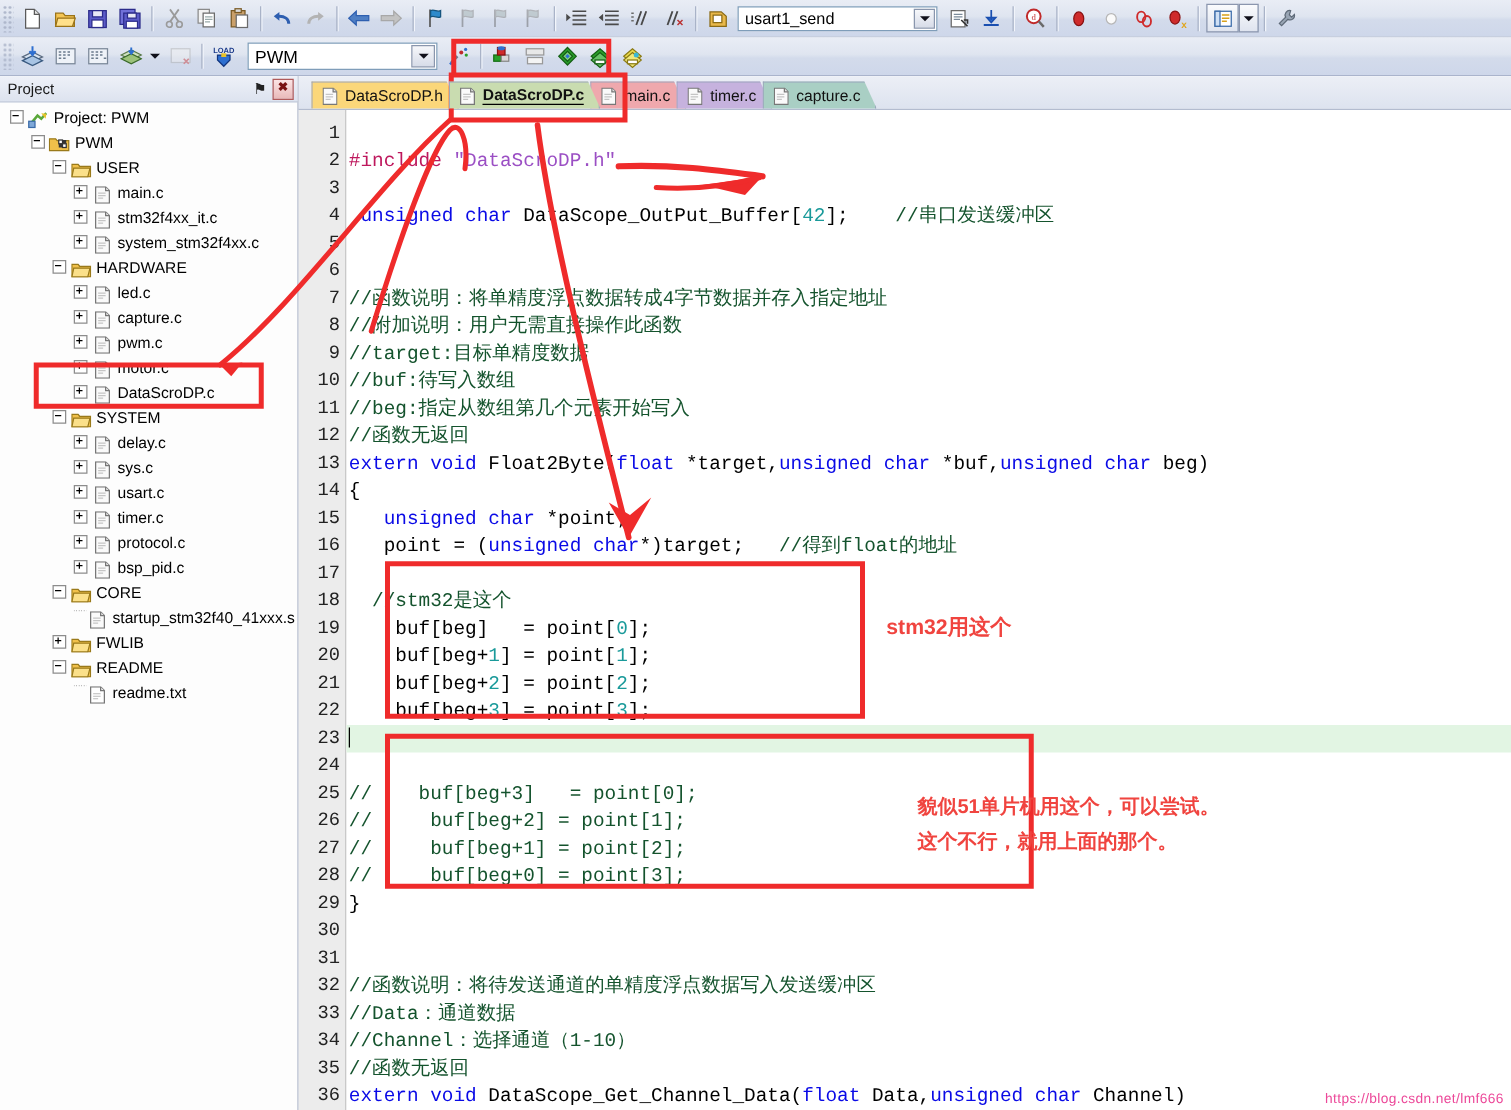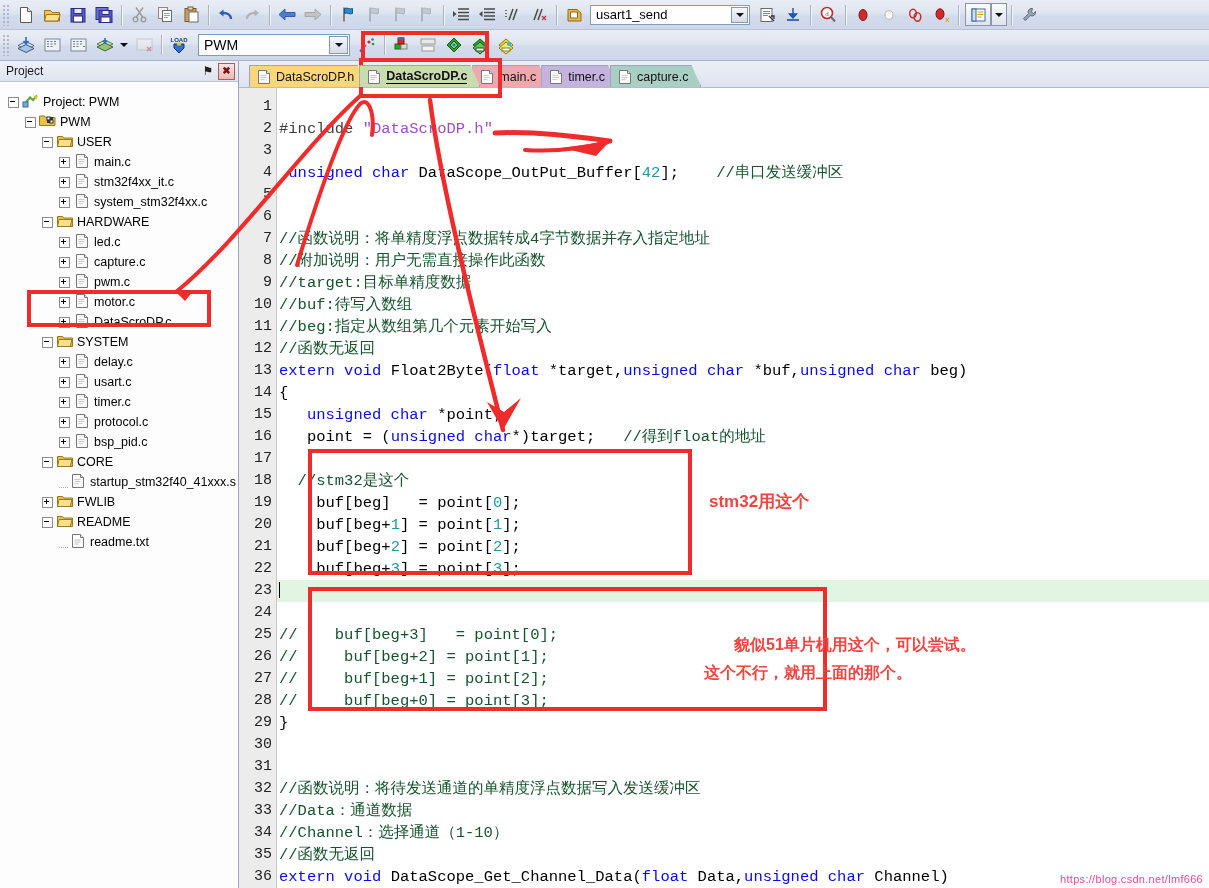--- a/index.html
+++ b/index.html
@@ -85,21 +85,21 @@
     font-size:12px;color:#222;
   }
   .closebox{
     width:15px;height:15px;margin-right:3px;margin-left:2px;
     border:1px solid #b05a5a;background:linear-gradient(to bottom,#fbe4e4,#e9b9b9);
     display:flex;align-items:center;justify-content:center;
     font-size:10px;color:#7a1111;font-weight:bold;line-height:1;
   }
   .tree{padding:6px 0 0 4px;font-size:12.5px;color:#000;user-select:none;
         font-family:"Liberation Sans", sans-serif;}
-  .tnode{display:flex;align-items:flex-end;height:20px;white-space:nowrap;}
+  .tnode{display:flex;align-items:flex-start;height:20px;white-space:nowrap;}
   .tnode .indent{flex:none;}
   .exp{
     width:9px;height:9px;border:1px solid #8c8c8c;background:#fff;flex:none;
     position:relative;margin-right:3px;
   }
   .exp::before{content:"";position:absolute;left:1px;top:3px;width:5px;height:1px;background:#000;}
   .exp.plus::after{content:"";position:absolute;left:3px;top:1px;width:1px;height:5px;background:#000;}
   .dotline{width:10px;height:1px;flex:none;
     background-image:linear-gradient(to right,#aaa 1px,transparent 1px);
     background-size:2px 1px;}
@@ -135,21 +135,21 @@
   .gutter div{height:22px;line-height:22px;}
   .code{
     flex:1;padding-top:8px;position:relative;
     font-family:"Liberation Mono", monospace;font-size:15.5px;
     white-space:pre;overflow:hidden;
   }
   .code .ln{height:22px;line-height:22px;padding-left:2px;}
   .code .ln.cur{background:#e2f5e3;}
   .kw{color:#0a0ae6;}
   .cm{color:#14532d;}
-  .pp{color:#404040;}
+  .pp{color:#be185d;}
   .str{color:#9b4fc4;}
   .num{color:#1a9a9a;}
   .pl{color:#000;}
   .caret{
     display:inline-block;width:1px;height:16px;background:#000;vertical-align:-3px;
   }
 
   
   .anno{position:absolute;pointer-events:none;}
   .rtext{
@@ -666,20 +666,32 @@
             <span class="indent" style="width: 55px;"></span>
             <span class="exp plus"></span>
             <span class="ic">
               <svg width="12" height="14" viewBox="0 0 12 14">
                 <path d="M.5 .5h8l3 3v10H.5z" fill="#fafafa" stroke="#777"></path>
                 <path d="M8.5 .5v3h3" fill="#e6e6e6" stroke="#777"></path>
                 <path d="M2.5 5.5h6M2.5 7.5h6M2.5 9.5h4" stroke="#c5c5c5" stroke-width=".9"></path>
               </svg>
             </span>
             <span class="lbl">delay.c</span>
+          </div>
+          <div class="tnode">
+            <span class="indent" style="width: 55px;"></span>
+            <span class="exp plus"></span>
+            <span class="ic">
+              <svg width="12" height="14" viewBox="0 0 12 14">
+                <path d="M.5 .5h8l3 3v10H.5z" fill="#fafafa" stroke="#777"></path>
+                <path d="M8.5 .5v3h3" fill="#e6e6e6" stroke="#777"></path>
+                <path d="M2.5 5.5h6M2.5 7.5h6M2.5 9.5h4" stroke="#c5c5c5" stroke-width=".9"></path>
+              </svg>
+            </span>
+            <span class="lbl">sys.c</span>
           </div>
           <div class="tnode">
             <span class="indent" style="width: 55px;"></span>
             <span class="exp plus"></span>
             <span class="ic">
               <svg width="12" height="14" viewBox="0 0 12 14">
                 <path d="M.5 .5h8l3 3v10H.5z" fill="#fafafa" stroke="#777"></path>
                 <path d="M8.5 .5v3h3" fill="#e6e6e6" stroke="#777"></path>
                 <path d="M2.5 5.5h6M2.5 7.5h6M2.5 9.5h4" stroke="#c5c5c5" stroke-width=".9"></path>
               </svg>
@@ -908,15 +920,15 @@
       <rect x="310" y="451" width="380" height="122" fill="none" stroke="#ef2b2b" stroke-width="4"></rect>
     </g>
 
     <g>
       <rect x="310" y="589" width="515" height="120" fill="none" stroke="#ef2b2b" stroke-width="4"></rect>
     </g>
   </svg>
 
   <div class="anno rtext" style="left:709px;top:490px;font-size:17px;">stm32用这个</div>
   <div class="anno rtext" style="left:734px;top:635px;font-size:16px;">貌似51单片机用这个，可以尝试。</div>
-  <div class="anno rtext" style="left:704px;top:663px;font-size:16px;">这个不行，就用上面的那个。</div>
+  <div class="anno rtext" style="left:734px;top:663px;font-size:16px;">这个不行，就用上面的那个。</div>
 
 </div>
 
 </body></html>

